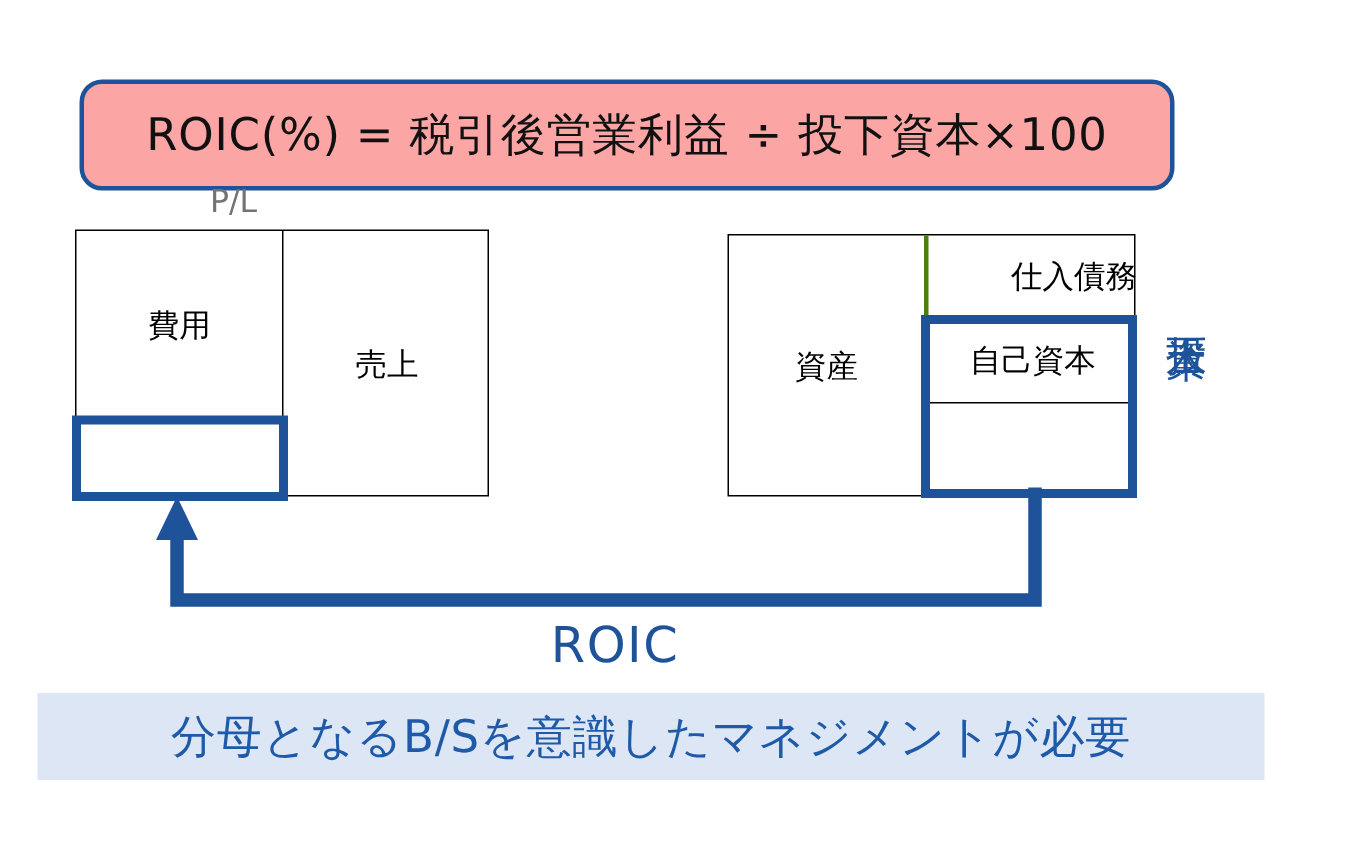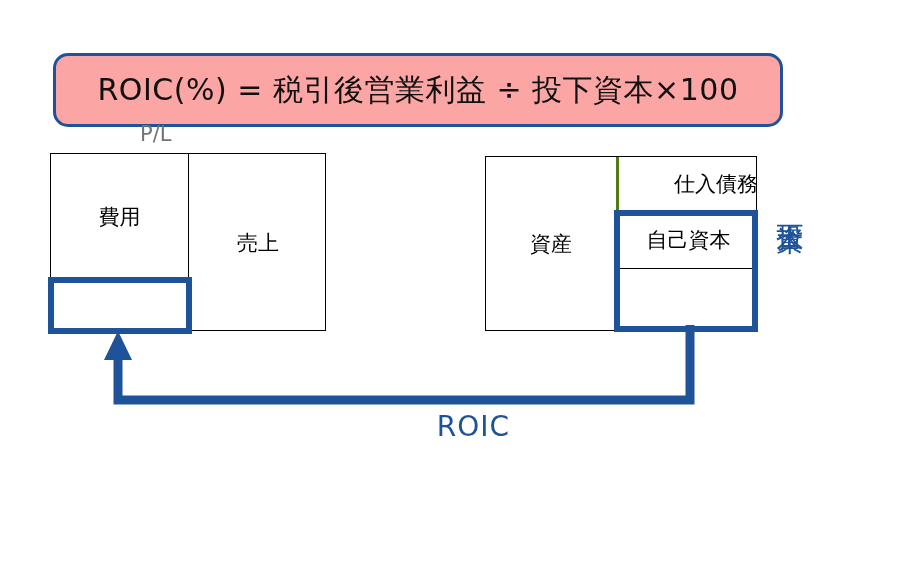--- a/index.html
+++ b/index.html
@@ -118,22 +118,22 @@
     width: 900px;
     height: 95px;
   }
 
   
   #roic-label {
     position: absolute;
     left: 310px;
     top: 410px;
     width: 200px;
-    text-align: right;
-    font-size: 28px;
+    text-align: center;
+    font-size: 33px;
     color: #1F5399;
     letter-spacing: 1px;
     white-space: nowrap;
   }
 
   
   #banner {
     position: absolute;
     left: 25px;
     top: 462px;
@@ -190,14 +190,17 @@
 
   <div id="invested-capital-label">投下資本</div>
 
   <svg id="connector" viewBox="0 0 900 95">
     <path d="M 690 5 L 690 80 L 118 80 L 118 35" fill="none" stroke="#1F5399" stroke-width="9" stroke-linejoin="miter"></path>
     <polygon points="118,11 104,40 132,40" fill="#1F5399"></polygon>
   </svg>
 
   <div id="roic-label">ROIC</div>
 
+  <div id="banner">
+    <span id="banner-text">分母となるB/Sを意識したマネジメントが必要</span>
+  </div>
 
 </div>
 
 </body></html>

